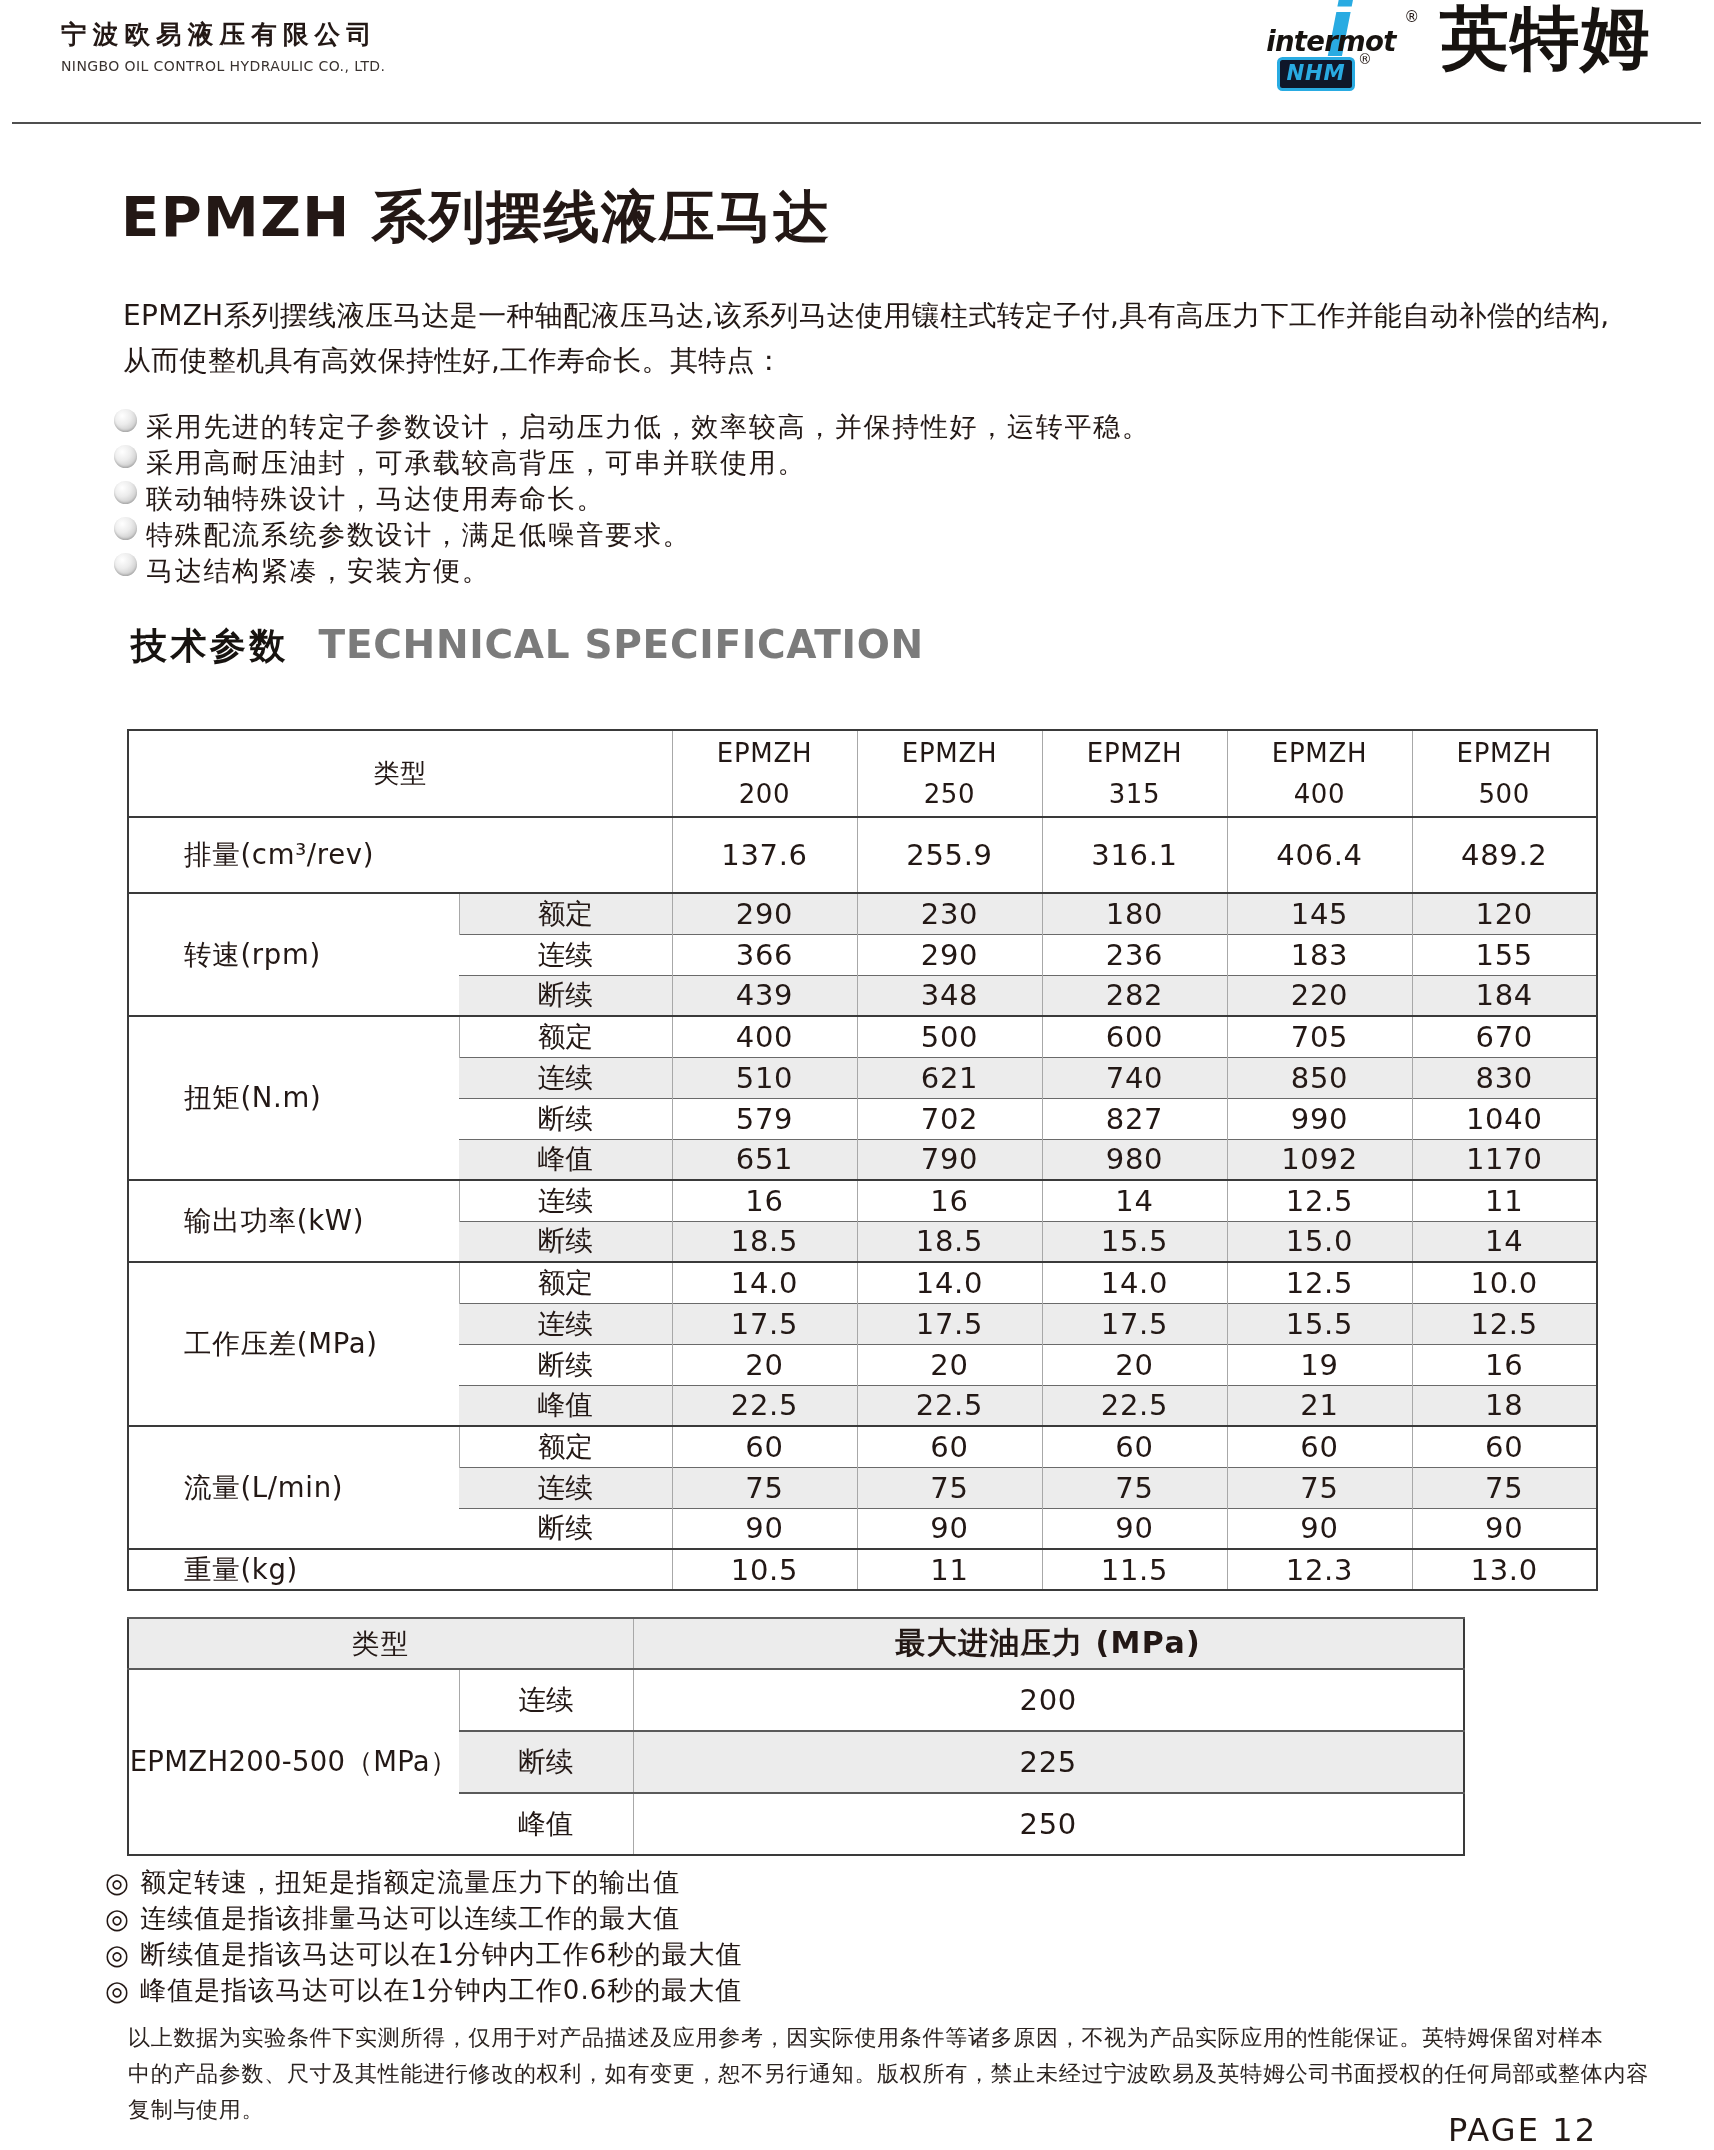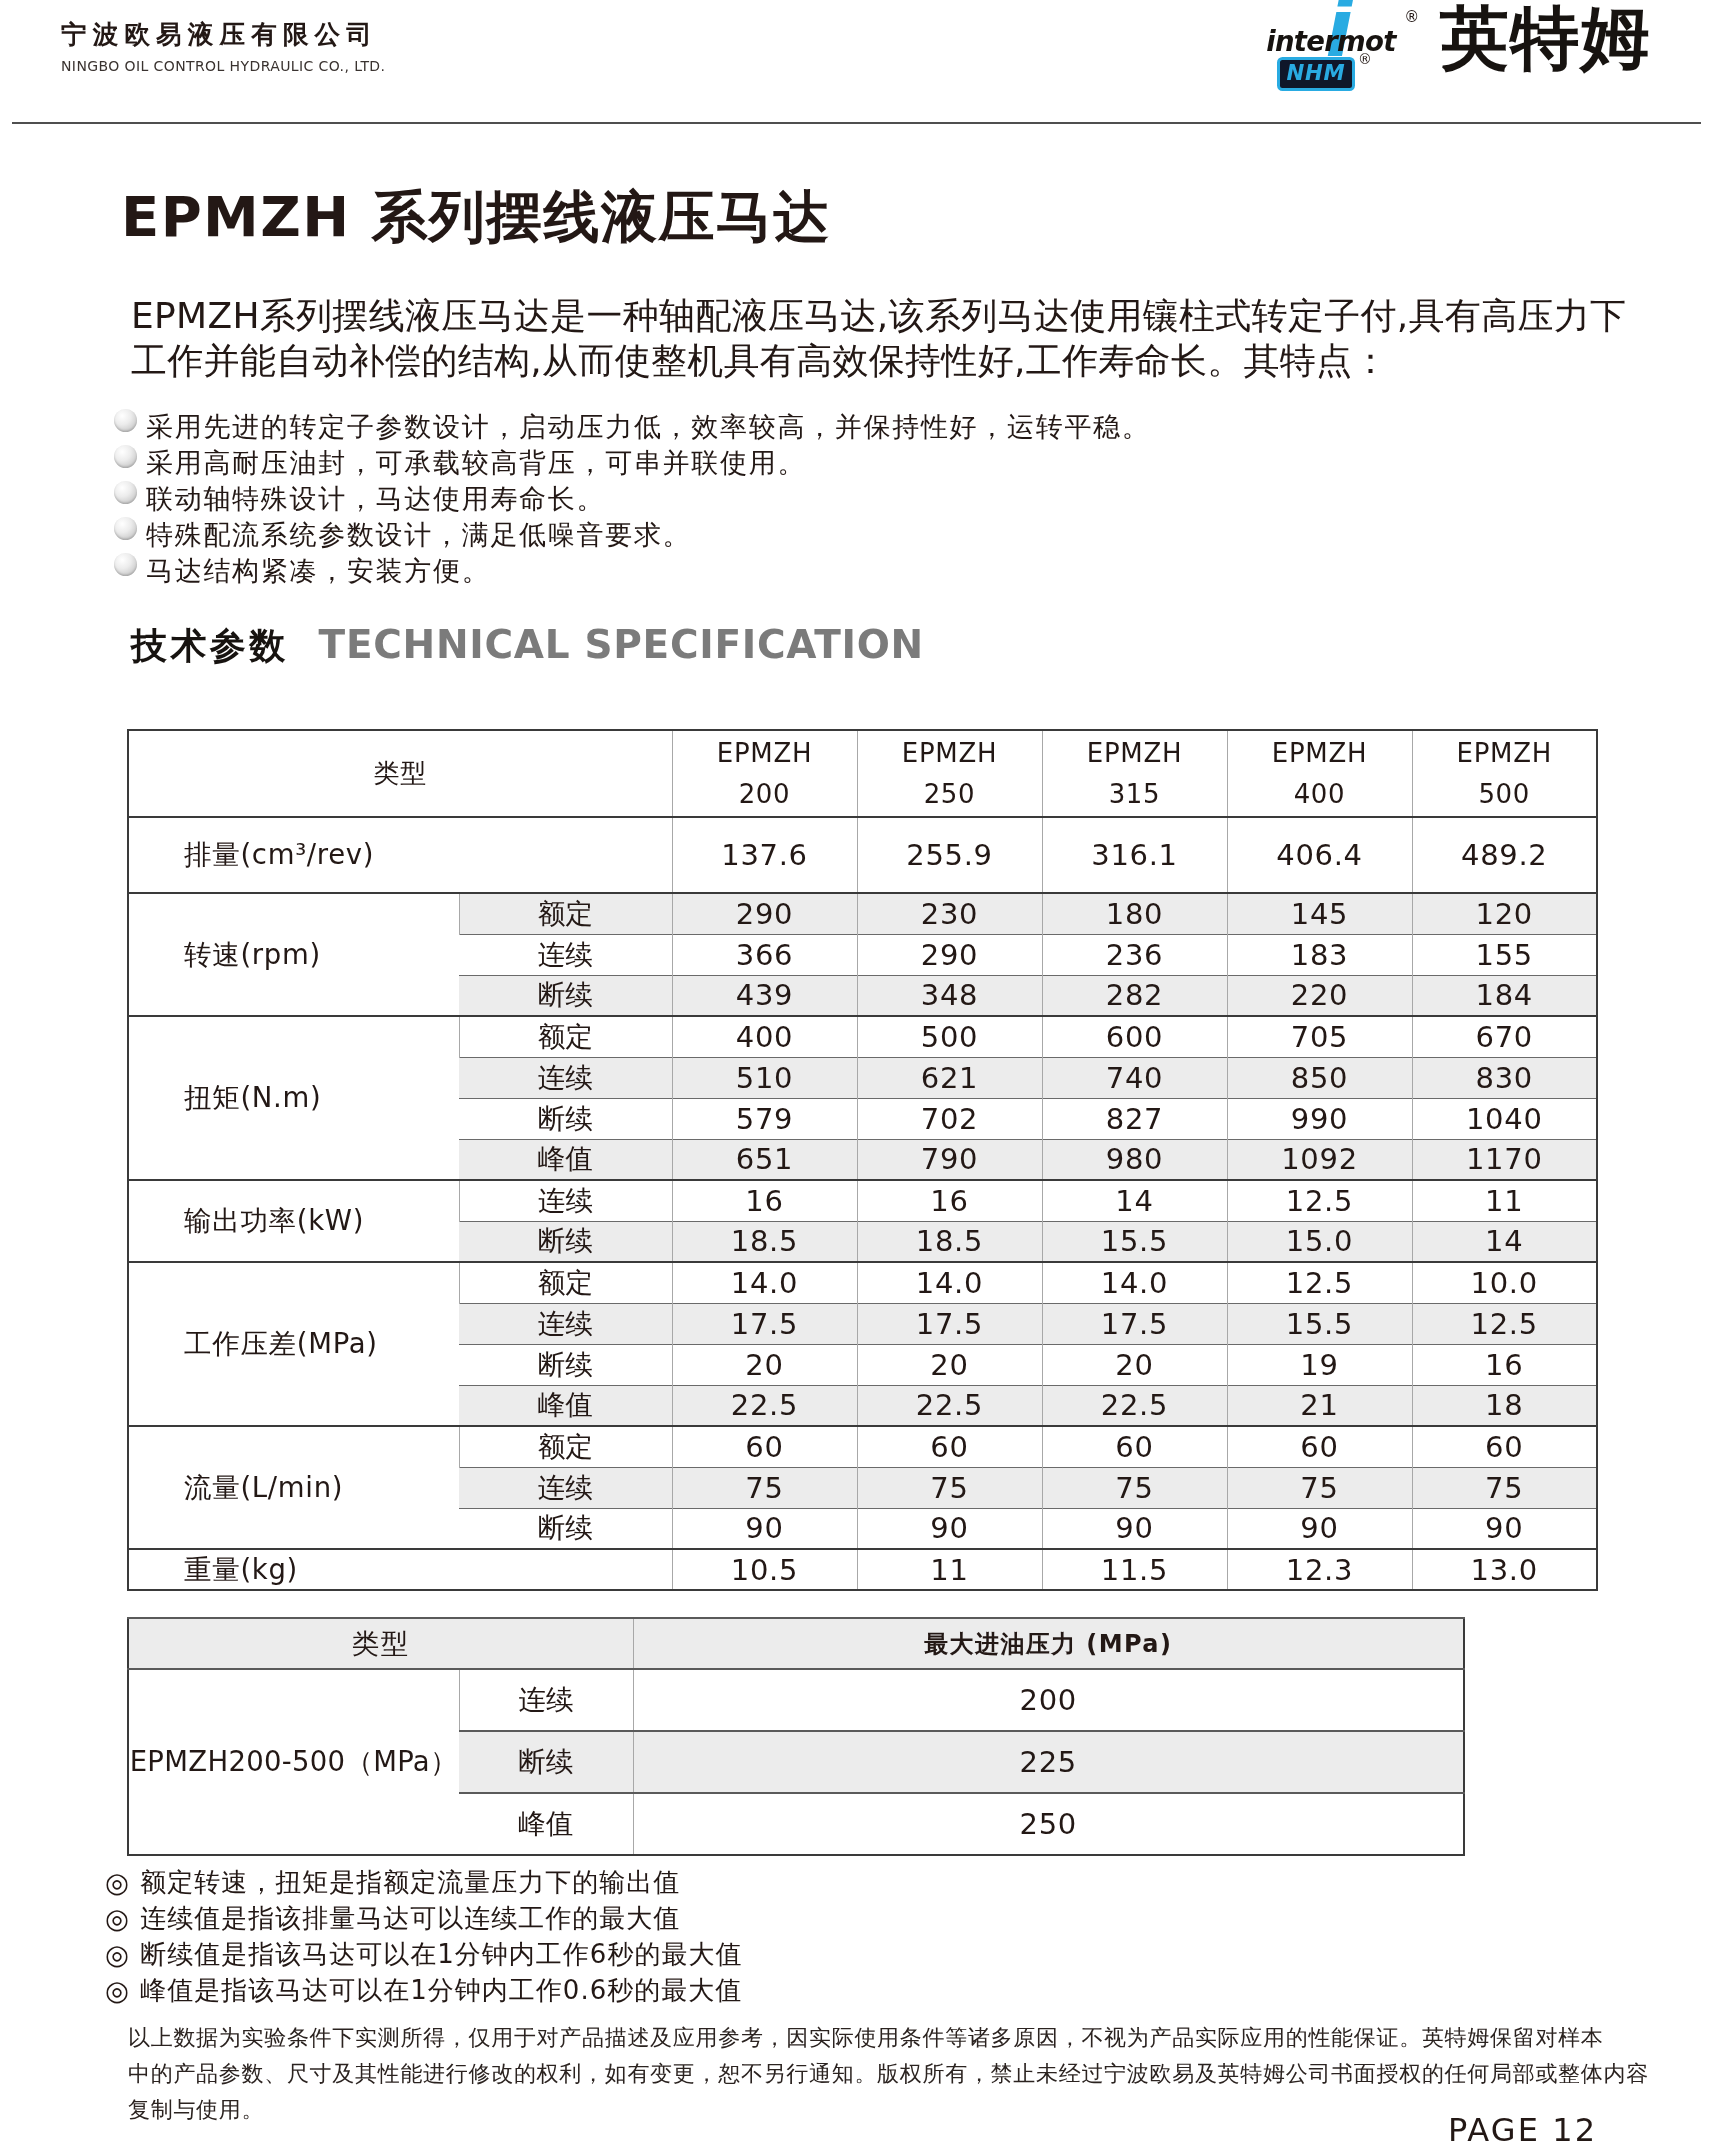--- a/index.html
+++ b/index.html
@@ -19,21 +19,21 @@
   .reg-1 { position:absolute; left:138px; top:5.5px; font-size:15px; z-index:1; }
   .nhm-wrap { position:absolute; left:11px; top:54px; display:flex; align-items:flex-start; z-index:1; }
   .nhm-box { border:3.4px solid #29abe2; border-radius:5.5px; color:#29abe2; font-size:21.3px; font-weight:800; font-style:italic; padding:0.7px 6.2px 2.1px; letter-spacing:0.7px; background:#0f172a; }
   .reg-2 { font-size:13.8px; margin-left:3.4px; margin-top:-5.5px; }
   .brand-cn { font-size:69px; font-weight:900; line-height:1.02; letter-spacing:1.4px; color:#171310; }
 
   .header-rule { position:absolute; left:12.4px; top:122px; width:1689px; height:2.1px; background:#4f4f4f; }
 
   
   .doc-title { position:absolute; left:121px; top:180px; font-size:56px; font-weight:bold; letter-spacing:1.4px; }
-  .intro { position:absolute; left:131px; top:293px; width:1498px; font-size:36px; line-height:45px; letter-spacing:0.3px; }
+  .intro { position:absolute; left:123px; top:293px; width:1498px; font-size:28px; line-height:45px; letter-spacing:0.3px; }
 
   .features { position:absolute; left:114px; top:409px; list-style:none; font-size:27px; letter-spacing:1.7px; }
   .features li { display:flex; align-items:flex-start; height:36px; }
   .bead { width:23px; height:23px; border-radius:50%; flex:none; margin-right:9px;
           background:radial-gradient(circle at 36% 30%, #ffffff 0%, #ececec 40%, #cecece 72%, #c0c0c0 100%);
           box-shadow:inset 0 -1.4px 2.1px rgba(0,0,0,0.18); }
 
   .section-heading { position:absolute; left:131px; top:622px; display:flex; align-items:baseline;justify-content:space-between; }
   .h2-cn { font-size:36px; font-weight:bold; letter-spacing:3.4px; color:#171310; }
   .h2-en { font-size:39px; font-weight:bold; color:#7b7b7b; letter-spacing:0.7px; margin-left:30px; }
@@ -58,21 +58,21 @@
   table.pressure { position:absolute; left:127px; top:1617px; width:1335px; border-collapse:collapse; table-layout:fixed;
                    border:2.1px solid #3a3a3a; font-size:27.5px; }
   table.pressure col.p-label { width:331px; }
   table.pressure col.p-sub   { width:174px; }
   table.pressure col.p-val   { width:831px; }
   table.pressure td { border-left:1.4px solid #a8a8a8; border-top:2.1px solid #5a5a5a; text-align:center; vertical-align:middle;
                       height:62px; padding:0; color:#231815; }
   table.pressure td:first-child { border-left:none; }
   table.pressure tr.head td { background:#ececec; height:51px; }
   table.pressure .p-type { letter-spacing:1.4px; }
-  table.pressure .p-value-label { font-size:24px; font-weight:bold; letter-spacing:1.4px; }
+  table.pressure .p-value-label { font-size:30px; font-weight:bold; letter-spacing:1.4px; }
   table.pressure .p-row-label { letter-spacing:0.3px; }
   table.pressure .p-val-cell { font-size:29px; letter-spacing:0.7px; }
 
   
   .notes { position:absolute; left:105px; top:1864px; list-style:none; font-size:26px; letter-spacing:1px; }
   .notes li { display:flex; align-items:center; height:36px; }
   .note-mark { font-size:27.5px; margin-right:10.3px; }
 
   .disclaimer { position:absolute; left:128px; top:2020px; width:1536px; font-size:22px; line-height:36px; letter-spacing:0.7px; color:#2b2320; }
 

